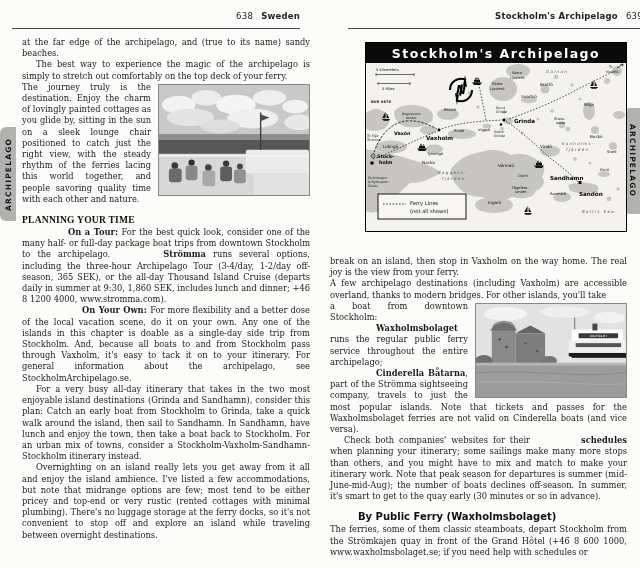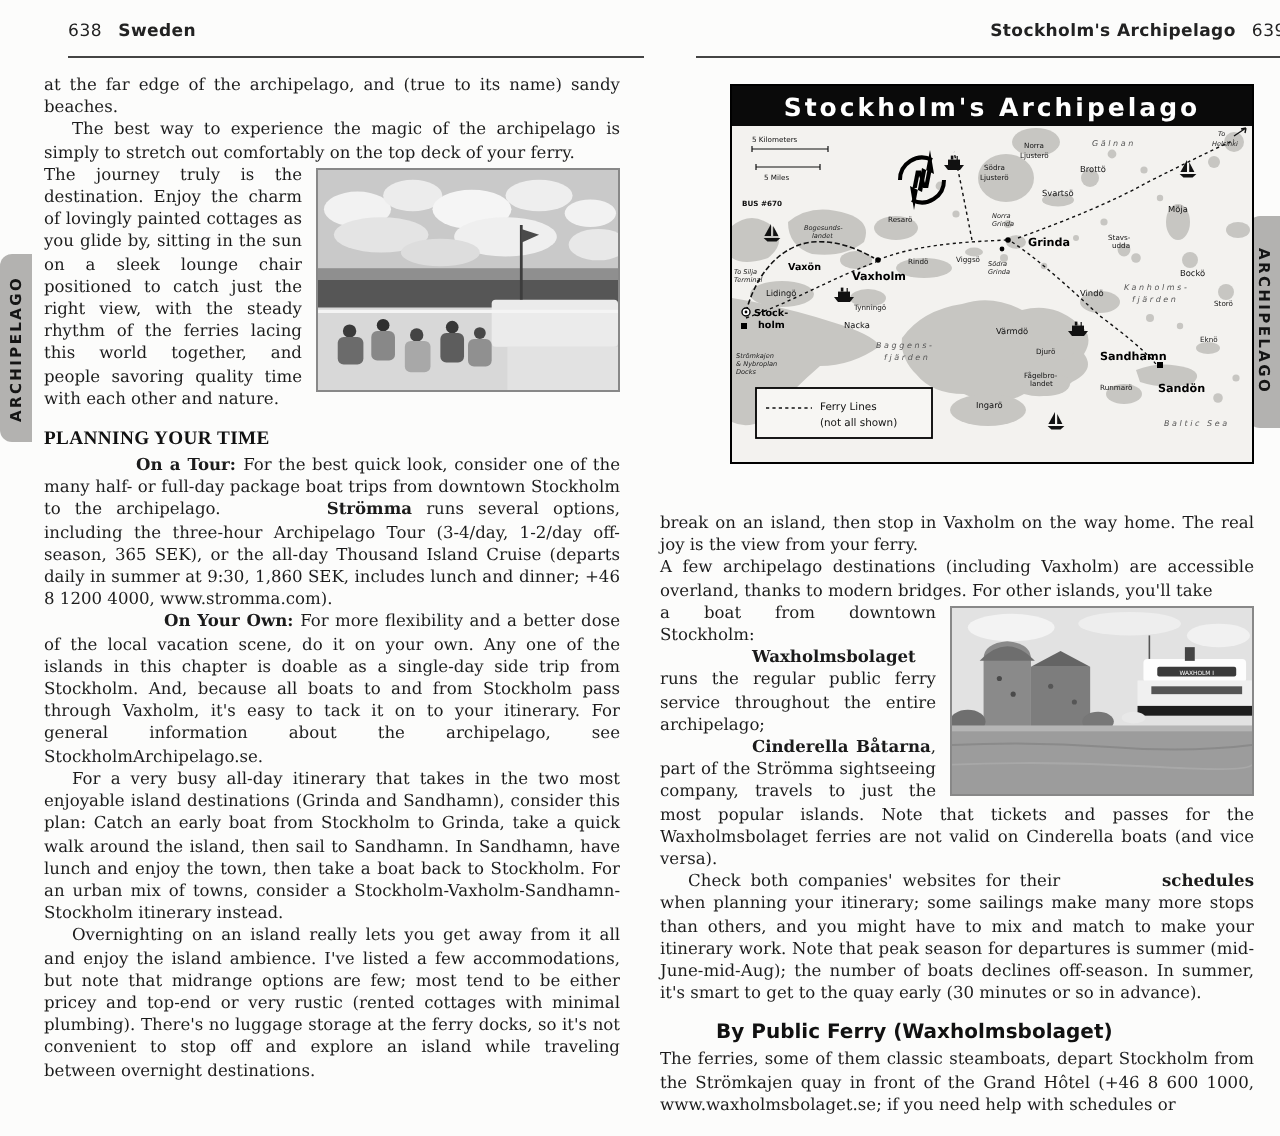--- a/index.html
+++ b/index.html
@@ -5,21 +5,21 @@
   * { box-sizing: border-box; margin: 0; padding: 0; }
   html,body { width:640px; height:568px; }
   body { background:#e8e8e8; font-family:"DejaVu Serif", serif; color:#1b1b1b; }
   .spread { position:relative; width:640px; height:568px; background:#fcfcfb; overflow:hidden; }
   .page { position:absolute; top:0; width:320px; height:568px; }
   .page-left { left:0; }
   .page-right { left:320px; }
 
   .pagehead { position:absolute; top:11px; font-family:"DejaVu Sans", sans-serif;
               font-size:8.5px; color:#222; border-bottom:1px solid #444; padding-bottom:7px; }
-  .pagehead-left { left:34px; width:288px; text-align:left; }
+  .pagehead-left { left:12px; width:288px; text-align:right; }
   .pagehead-right { left:28px; width:295px; text-align:right; }
   .pagehead .num { font-weight:normal; letter-spacing:0.3px; }
   .pagehead .ttl { font-weight:bold; letter-spacing:0.2px; }
   .pagehead-left .ttl { margin-left:8px; }
   .pagehead-right .num { margin-left:8px; }
 
   .main-left  { position:absolute; left:22px; top:37px; width:288px; }
   .main-right { position:absolute; left:10px; top:256px; width:297px; }
 
   p.body { font-size:8.3px; line-height:11.2px; text-align:justify; }

